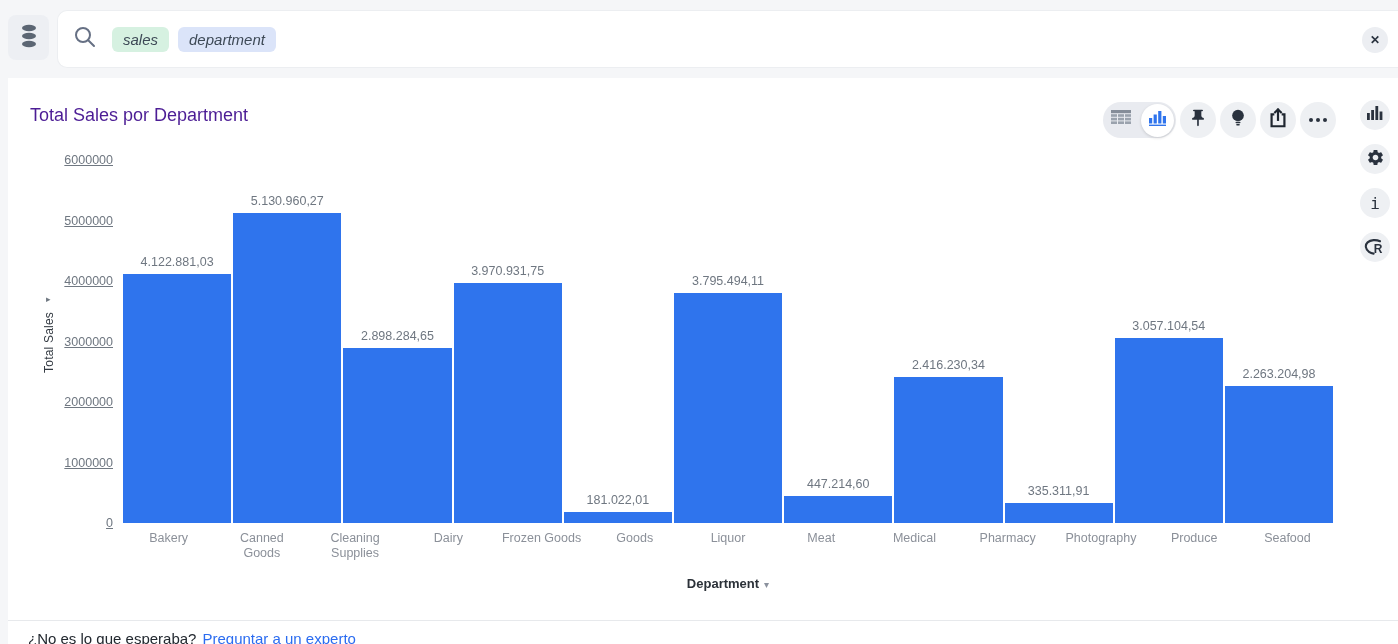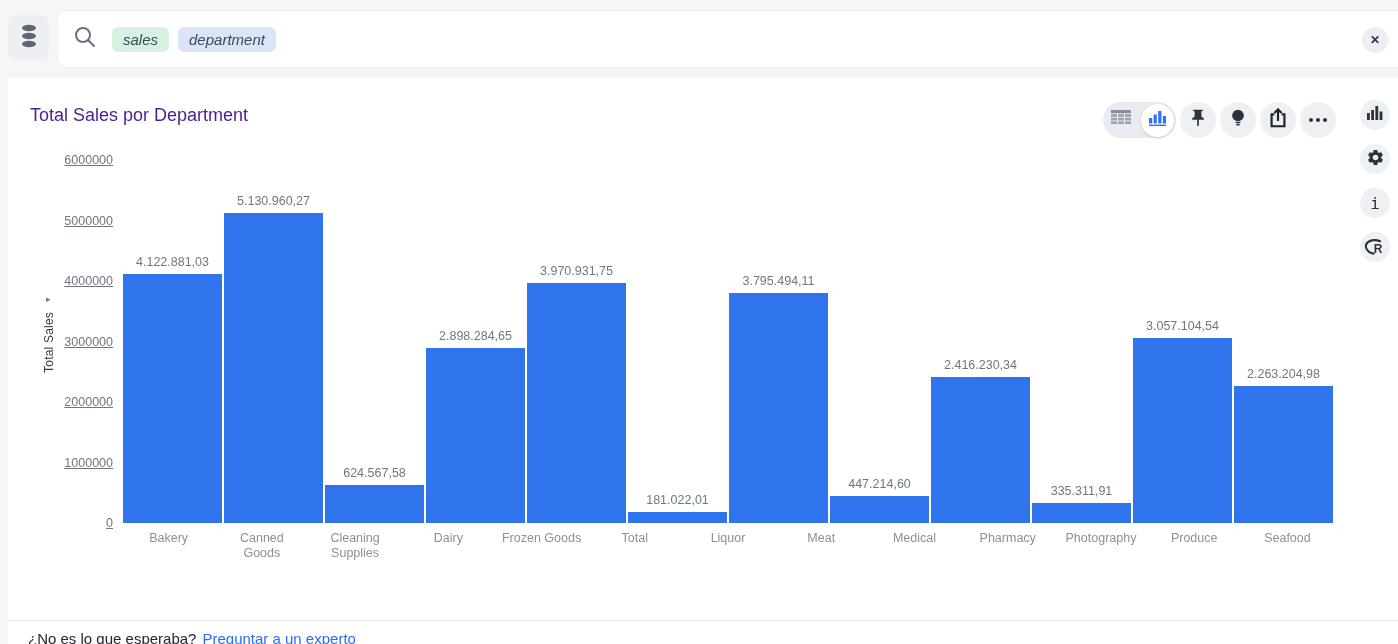--- a/index.html
+++ b/index.html
@@ -231,24 +231,20 @@
     <div class="slots" id="slots">
         <div class="slot">
           <div class="bar" style="height: 249.434px; background: rgb(47, 116, 237);"></div>
           <div class="bar-value" style="bottom: 254.434px;">4.122.881,03</div>
         </div>
         <div class="slot">
           <div class="bar" style="height: 310.423px; background: rgb(47, 116, 237);"></div>
           <div class="bar-value" style="bottom: 315.423px;">5.130.960,27</div>
         </div>
         <div class="slot">
-          <div class="bar" style="height: 37.7863px; background: rgb(47, 116, 237);"></div>
-          <div class="bar-value" style="bottom: 42.7863px;">624.567,58</div>
-        </div>
-        <div class="slot">
           <div class="bar" style="height: 175.346px; background: rgb(47, 116, 237);"></div>
           <div class="bar-value" style="bottom: 180.346px;">2.898.284,65</div>
         </div>
         <div class="slot">
           <div class="bar" style="height: 240.241px; background: rgb(47, 116, 237);"></div>
           <div class="bar-value" style="bottom: 245.241px;">3.970.931,75</div>
         </div>
         <div class="slot">
           <div class="bar" style="height: 10.9518px; background: rgb(47, 116, 237);"></div>
           <div class="bar-value" style="bottom: 15.9518px;">181.022,01</div>
@@ -277,28 +273,31 @@
           <div class="bar" style="height: 136.924px; background: rgb(47, 116, 237);"></div>
           <div class="bar-value" style="bottom: 141.924px;">2.263.204,98</div>
         </div>
       </div>
     <div class="cats" id="cats">
         <div class="cat">Bakery</div>
         <div class="cat">Canned Goods</div>
         <div class="cat">Cleaning Supplies</div>
         <div class="cat">Dairy</div>
         <div class="cat">Frozen Goods</div>
-        <div class="cat">Total</div>
+        <div class="cat">Goods</div>
         <div class="cat">Liquor</div>
         <div class="cat">Meat</div>
         <div class="cat">Medical</div>
         <div class="cat">Pharmacy</div>
         <div class="cat">Photography</div>
         <div class="cat">Produce</div>
         <div class="cat">Seafood</div>
       </div>
+    <div class="xlabel-row">
+      <span>Department</span><span class="xlabel-caret">▾</span>
+    </div>
   </div>
 
   <div class="divider"></div>
   <div class="footer">
     <span>¿No es lo que esperaba?</span><a>Preguntar a un experto</a>
   </div>
 </div>
 
 </body></html>

